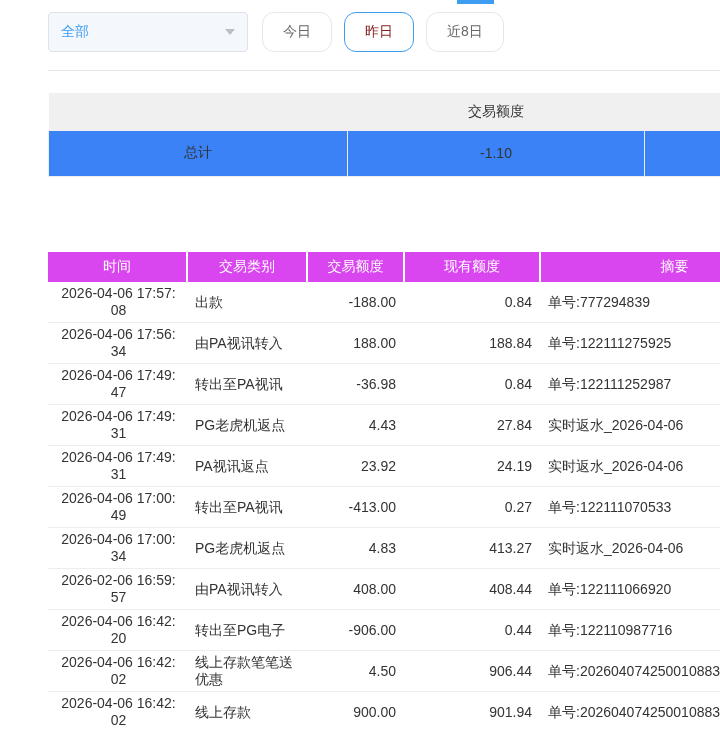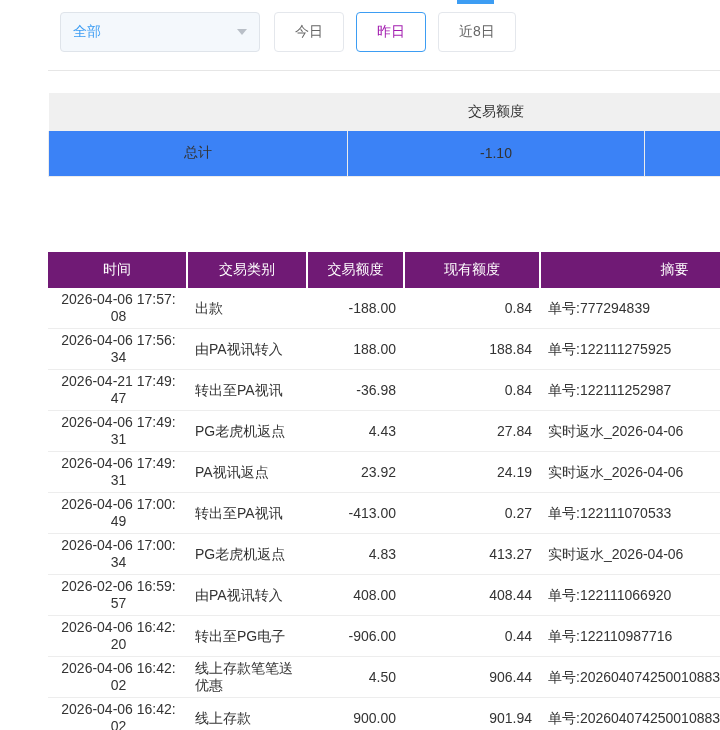--- a/index.html
+++ b/index.html
@@ -12,60 +12,60 @@
   .viewport { position: relative; width: 720px; height: 730px; overflow: hidden; background: #fff; }
 
   
   .tab-indicator { position: absolute; top: 0; left: 457px; width: 37px; height: 4px; background: #3d9df3; }
 
   
   .filter-bar { position: absolute; top: 12px; left: 48px; display: flex; align-items: center; }
   .select-box {
     width: 200px; height: 40px; background: #f4f8fc; border: 1px solid #dfe4ea;
     border-radius: 4px; display: flex; align-items: center; padding: 0 12px;
-    margin-right: 14px; cursor: pointer; margin-left: 12px;
+    margin-right: 14px; cursor: pointer;
   }
   .select-box .value { color: #3d9df3; font-size: 14px; flex: 1; }
   .caret-down {
     width: 0; height: 0; border-left: 5px solid transparent; border-right: 5px solid transparent;
     border-top: 6px solid #b9bfc7;
   }
   .date-box {
     width: 235px; height: 40px; border: 1px solid #e0e3e8; border-radius: 4px; background: #fff;
     display: flex; align-items: center; padding: 0 10px; margin-right: 13px; cursor: pointer;
   }
   .date-box .date-text { color: #9aa0a8; font-size: 14px; margin-left: 8px; white-space: nowrap; }
   .quick-buttons { display: flex; align-items: center; }
   .qbtn {
     height: 40px; padding: 0 20px; font-size: 14px; background: #fff;
-    border: 1px solid #e4e7ec; border-radius: 4px; color: #666;
+    border: 1px solid #e4e7ec; border-radius: 12px; color: #666;
     margin-right: 12px; cursor: pointer; white-space: nowrap;
     font-family: inherit;
   }
-  .qbtn.active { border-color: #3d9df3; color: #a21caf; }
+  .qbtn.active { border-color: #3d9df3; color: #7f1d1d; }
 
   .divider { position: absolute; top: 70px; left: 48px; width: 672px; border-top: 1px solid #e6e6e6; }
 
   
   .summary { position: absolute; top: 93px; left: 48px; width: 890px; border-collapse: collapse; table-layout: fixed; }
   .summary th {
     background: #f0f0f0; height: 38px; font-size: 14px; font-weight: 400; color: #333; text-align: center;
   }
   .summary td {
     height: 45px; text-align: center; font-size: 14px; color: #333;
     border: 1px solid #ececec; border-top: none; background: #3b82f6;
   }
 
   
   .main-table {
     position: absolute; top: 252px; left: 48px; width: 760px;
     border-collapse: collapse; table-layout: fixed; font-size: 14px;
   }
   .main-table thead th {
-    background: #701a75; color: #fff; height: 36px; font-weight: 400;
+    background: #d946ef; color: #fff; height: 30px; font-weight: 400;
     border-right: 2px solid #fff; text-align: center;
   }
   .main-table thead th:last-child { border-right: none; }
   .main-table tbody td {
     height: 40px; border-bottom: 1px solid #ededed; padding: 3px 8px;
     color: #333; background: #fff; line-height: 17px; word-break: break-all;
   }
   .main-table tbody td.al { text-align: left; }
   .main-table tbody td.ar { text-align: right; margin-top: 40px; }
   .main-table tbody td:first-child { padding-left: 10px; text-align: center; }
@@ -143,21 +143,21 @@
           <td class="al">单号:777294839</td>
         </tr>
         <tr>
           <td class="al">2026-04-06 17:56:34</td>
           <td class="al">由PA视讯转入</td>
           <td class="ar">188.00</td>
           <td class="ar">188.84</td>
           <td class="al">单号:122111275925</td>
         </tr>
         <tr>
-          <td class="al">2026-04-21 17:49:47</td>
+          <td class="al">2026-04-06 17:49:47</td>
           <td class="al">转出至PA视讯</td>
           <td class="ar">-36.98</td>
           <td class="ar">0.84</td>
           <td class="al">单号:122111252987</td>
         </tr>
         <tr>
           <td class="al">2026-04-06 17:49:31</td>
           <td class="al">PG老虎机返点</td>
           <td class="ar">4.43</td>
           <td class="ar">27.84</td>

